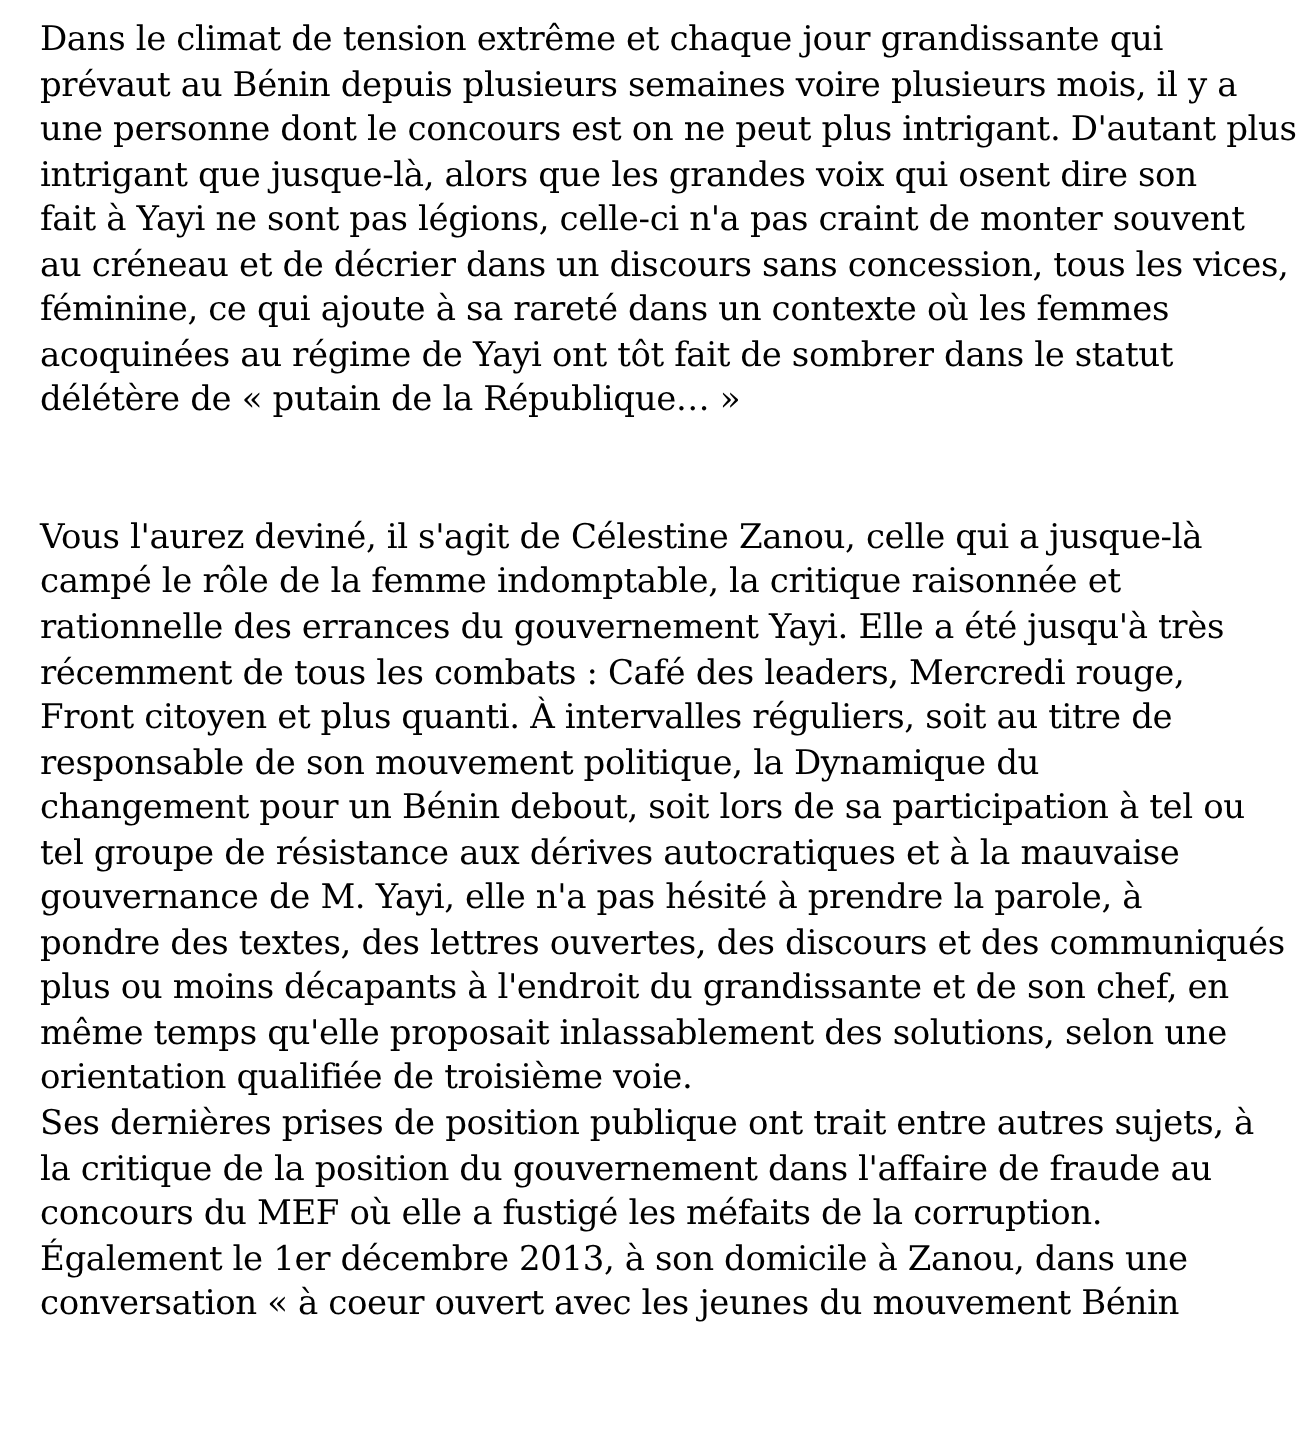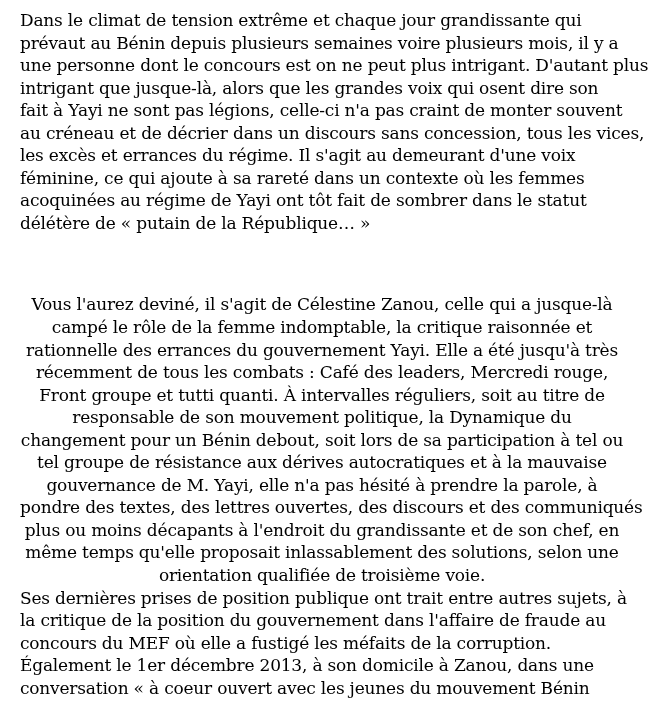--- a/index.html
+++ b/index.html
@@ -22,49 +22,47 @@
     font-family: "DejaVu Serif", serif;
     font-size: 17px;
     line-height: 22.55px;
     font-weight: 500;
     letter-spacing: -0.2px;
   }
   .paragraph {
     margin: 0;
   }
   .paragraph.gap-before {
-    margin-top: 59px;
-    text-align: center;
+    margin-top: 46px;
   }
   .line {
     white-space: nowrap;
   }
 </style>
 </head>
 <body>
 
 <div class="page">
   <div class="paragraph">
       <div class="line">Dans le climat de tension extrême et chaque jour grandissante qui</div>
       <div class="line">prévaut au Bénin depuis plusieurs semaines voire plusieurs mois, il y a</div>
       <div class="line">une personne dont le concours est on ne peut plus intrigant. D'autant plus</div>
       <div class="line">intrigant que jusque-là, alors que les grandes voix qui osent dire son</div>
       <div class="line">fait à Yayi ne sont pas légions, celle-ci n'a pas craint de monter souvent</div>
       <div class="line">au créneau et de décrier dans un discours sans concession, tous les vices,</div>
-      <div class="line">les excès et errances du régime. Il s'agit au demeurant d'une voix</div>
       <div class="line">féminine, ce qui ajoute à sa rareté dans un contexte où les femmes</div>
       <div class="line">acoquinées au régime de Yayi ont tôt fait de sombrer dans le statut</div>
       <div class="line">délétère de « putain de la République… »</div>
     </div>
   <div class="paragraph gap-before">
       <div class="line">Vous l'aurez deviné, il s'agit de Célestine Zanou, celle qui a jusque-là</div>
       <div class="line">campé le rôle de la femme indomptable, la critique raisonnée et</div>
       <div class="line">rationnelle des errances du gouvernement Yayi. Elle a été jusqu'à très</div>
       <div class="line">récemment de tous les combats : Café des leaders, Mercredi rouge,</div>
-      <div class="line">Front groupe et tutti quanti. À intervalles réguliers, soit au titre de</div>
+      <div class="line">Front citoyen et plus quanti. À intervalles réguliers, soit au titre de</div>
       <div class="line">responsable de son mouvement politique, la Dynamique du</div>
       <div class="line">changement pour un Bénin debout, soit lors de sa participation à tel ou</div>
       <div class="line">tel groupe de résistance aux dérives autocratiques et à la mauvaise</div>
       <div class="line">gouvernance de M. Yayi, elle n'a pas hésité à prendre la parole, à</div>
       <div class="line">pondre des textes, des lettres ouvertes, des discours et des communiqués</div>
       <div class="line">plus ou moins décapants à l'endroit du grandissante et de son chef, en</div>
       <div class="line">même temps qu'elle proposait inlassablement des solutions, selon une</div>
       <div class="line">orientation qualifiée de troisième voie.</div>
     </div>
   <div class="paragraph">

